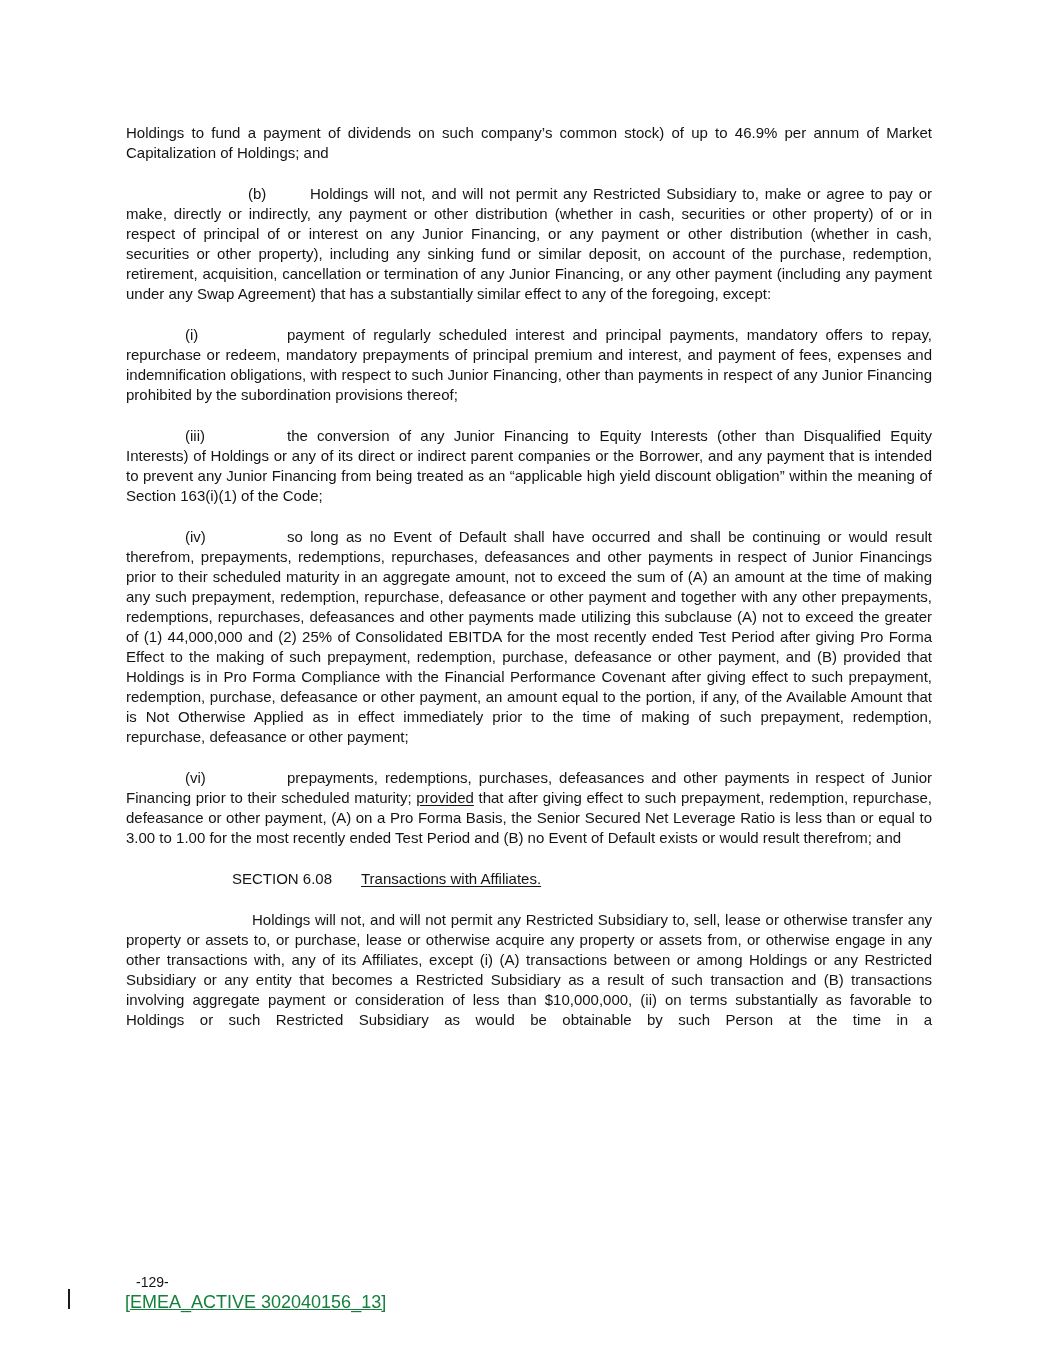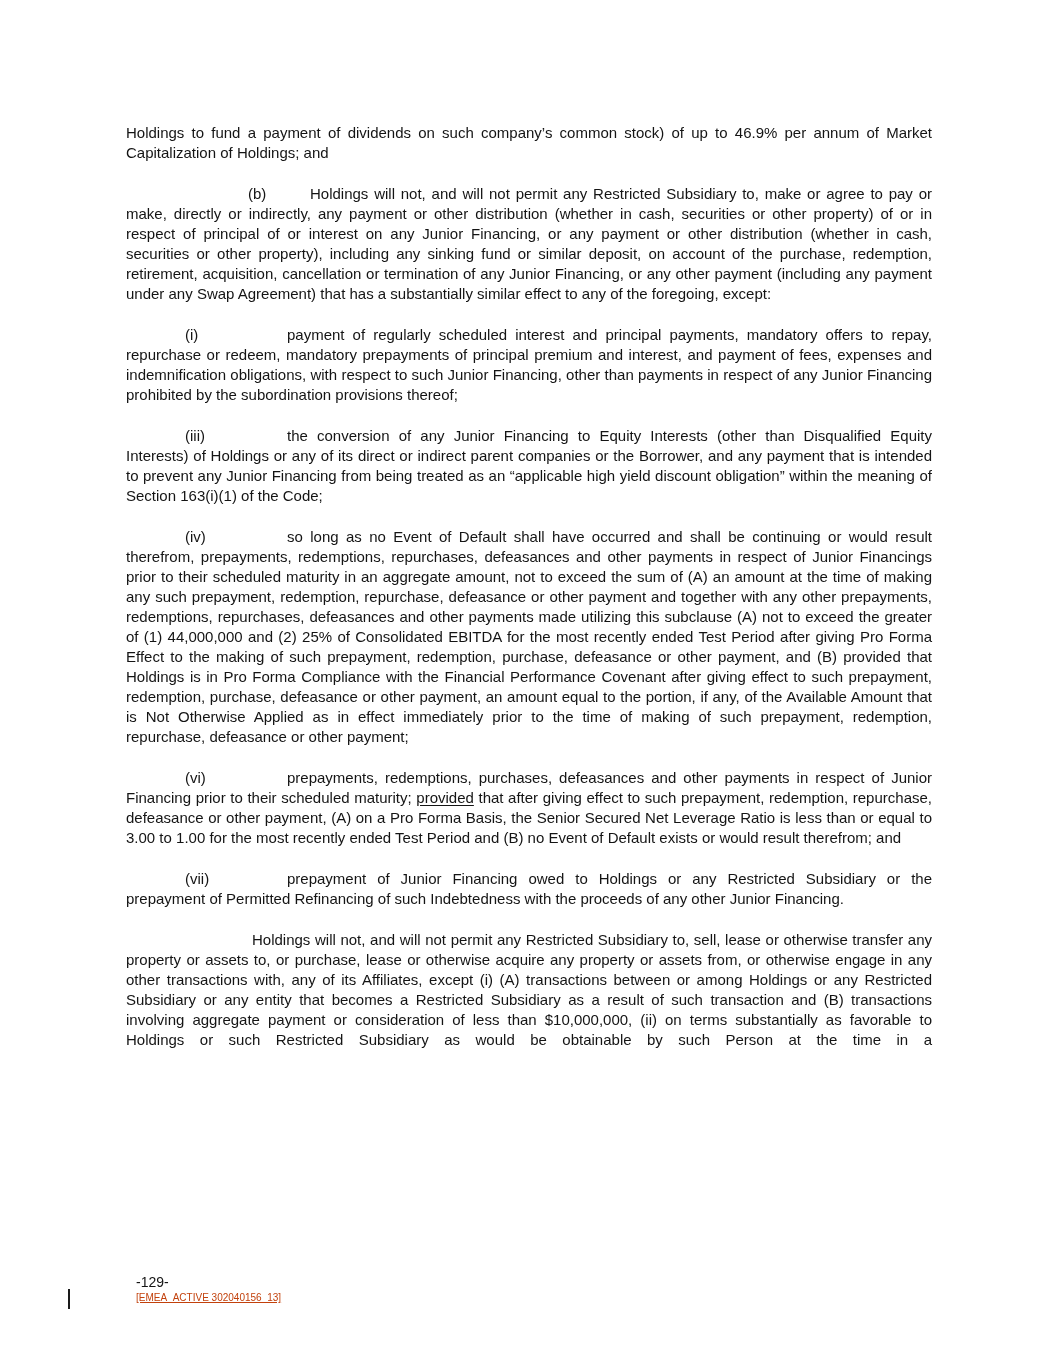--- a/index.html
+++ b/index.html
@@ -72,24 +72,24 @@
     position: absolute;
     left: 136px;
     top: 1274px;
     width: 806px;
     text-align: left;
     font-size: 14px;
     color: #141414;
   }
   .doc-id {
     position: absolute;
-    left: 136px;
+    left: 125px;
     top: 1292px;
-    font-size: 10px;
-    color: #c2410c;
+    font-size: 18px;
+    color: #15803d;
     text-decoration: underline;
     cursor: pointer;
   }
 </style>
 </head>
 <body>
 
 <div class="page">
   <div class="content">
 
@@ -101,22 +101,22 @@
     <p class="para"><span class="lbl-item">(i)</span><span>payment of regularly scheduled interest and principal payments, mandatory offers to repay, repurchase or redeem, mandatory prepayments of principal premium and interest, and payment of fees, expenses and indemnification obligations, with respect to such Junior Financing, other than payments in respect of any Junior Financing prohibited by the subordination provisions thereof;</span></p>
 
 
     <p class="para"><span class="lbl-item">(iii)</span><span>the conversion of any Junior Financing to Equity Interests (other than Disqualified Equity Interests) of Holdings or any of its direct or indirect parent companies or the Borrower, and any payment that is intended to prevent any Junior Financing from being treated as an “applicable high yield discount obligation” within the meaning of Section 163(i)(1) of the Code;</span></p>
 
     <p class="para"><span class="lbl-item">(iv)</span><span>so long as no Event of Default shall have occurred and shall be continuing or would result therefrom, prepayments, redemptions, repurchases, defeasances and other payments in respect of Junior Financings prior to their scheduled maturity in an aggregate amount, not to exceed the sum of (A) an amount at the time of making any such prepayment, redemption, repurchase, defeasance or other payment and together with any other prepayments, redemptions, repurchases, defeasances and other payments made utilizing this subclause (A) not to exceed the greater of (1) 44,000,000 and (2) 25% of Consolidated EBITDA for the most recently ended Test Period after giving Pro Forma Effect to the making of such prepayment, redemption, purchase, defeasance or other payment, and (B) provided that Holdings is in Pro Forma Compliance with the Financial Performance Covenant after giving effect to such prepayment, redemption, purchase, defeasance or other payment, an amount equal to the portion, if any, of the Available Amount that is Not Otherwise Applied as in effect immediately prior to the time of making of such prepayment, redemption, repurchase, defeasance or other payment;</span></p>
 
 
     <p class="para"><span class="lbl-item">(vi)</span><span>prepayments, redemptions, purchases, defeasances and other payments in respect of Junior Financing prior to their scheduled maturity; </span><span class="u">provided</span><span> that after giving effect to such prepayment, redemption, repurchase, defeasance or other payment, (A) on a Pro Forma Basis, the Senior Secured Net Leverage Ratio is less than or equal to 3.00 to 1.00 for the most recently ended Test Period and (B) no Event of Default exists or would result therefrom; and</span></p>
 
-    <p class="para"><span class="lbl-item">(vii)</span><span>prepayment of Junior Financing owed to Holdings or any Restricted Subsidiary or the prepayment of Permitted Refinancing of such Indebtedness with the proceeds of any other Junior Financing.</span></p>
 
+    <p class="heading"><span class="heading-num">SECTION 6.08</span><span class="u">Transactions with Affiliates.</span></p>
 
     <p class="para justify-last p-final"><span>Holdings will not, and will not permit any Restricted Subsidiary to, sell, lease or otherwise transfer any property or assets to, or purchase, lease or otherwise acquire any property or assets from, or otherwise engage in any other transactions with, any of its Affiliates, except (i) (A) transactions between or among Holdings or any Restricted Subsidiary or any entity that becomes a Restricted Subsidiary as a result of such transaction and (B) transactions involving aggregate payment or consideration of less than $10,000,000, (ii) on terms substantially as favorable to Holdings or such Restricted Subsidiary as would be obtainable by such Person at the time in a</span></p>
 
   </div>
 
   <div class="changebar"></div>
   <div class="page-number">-129-</div>
   <a class="doc-id">[EMEA_ACTIVE 302040156_13]</a>
 </div>
 

